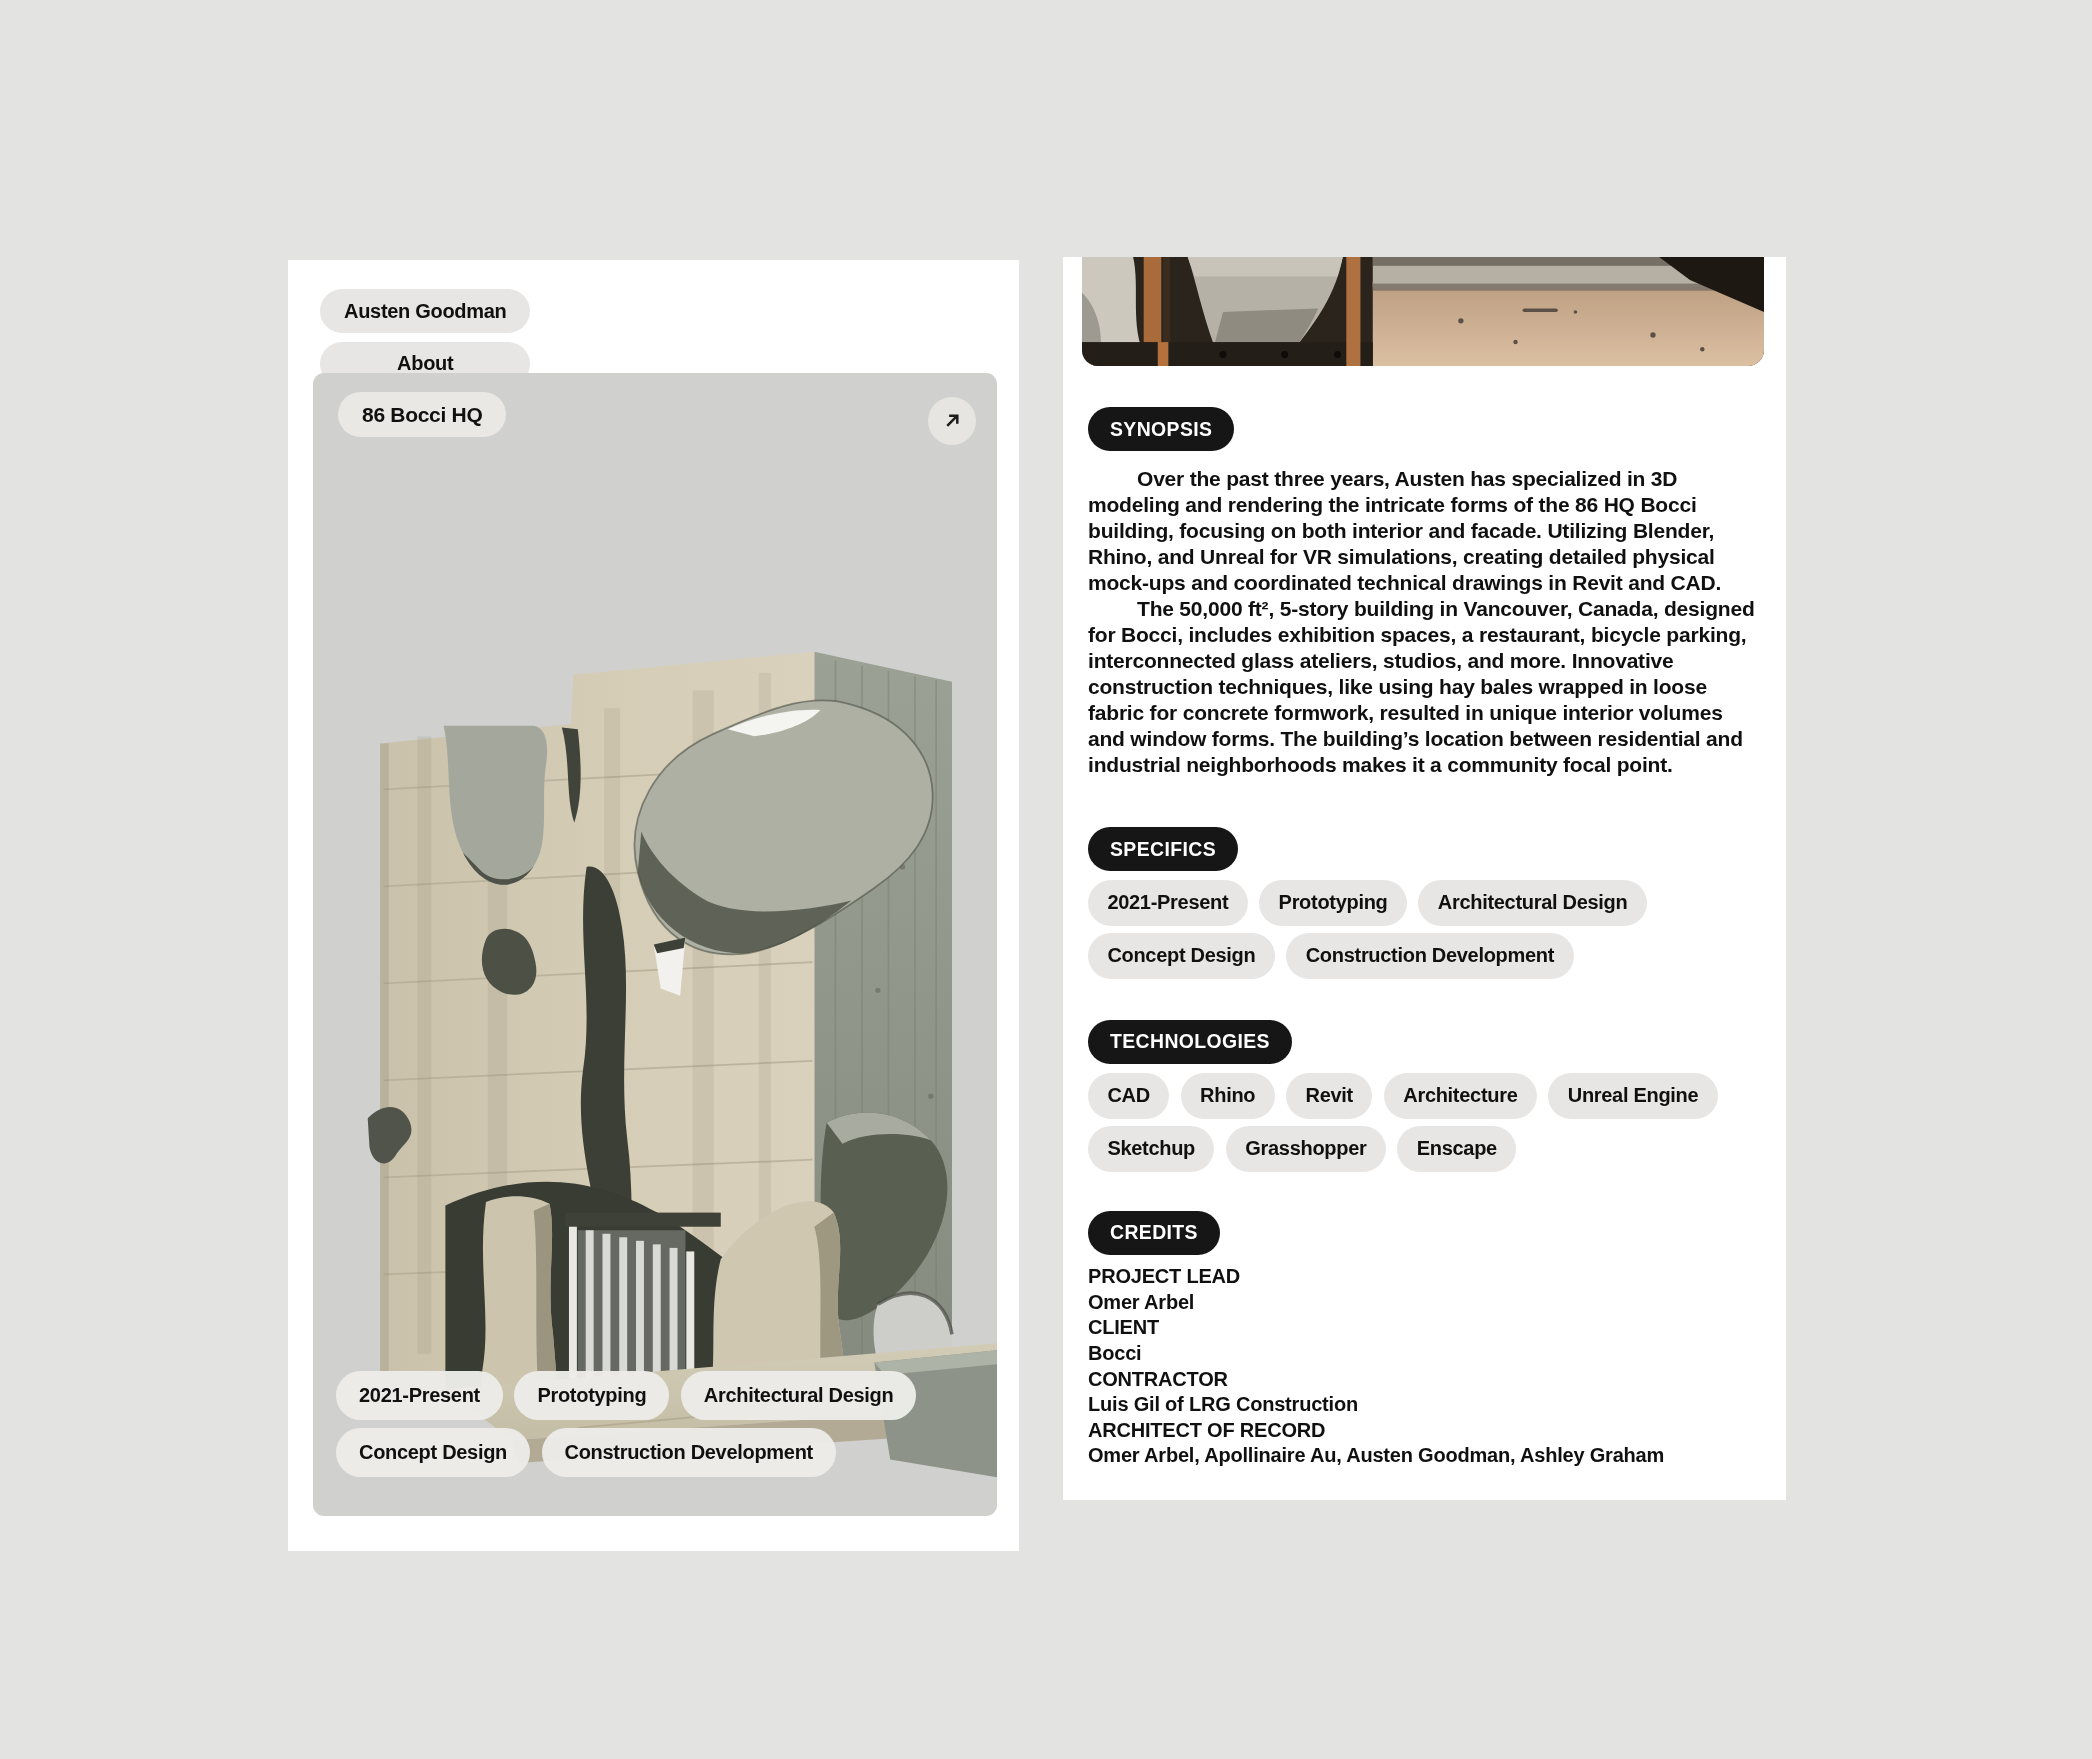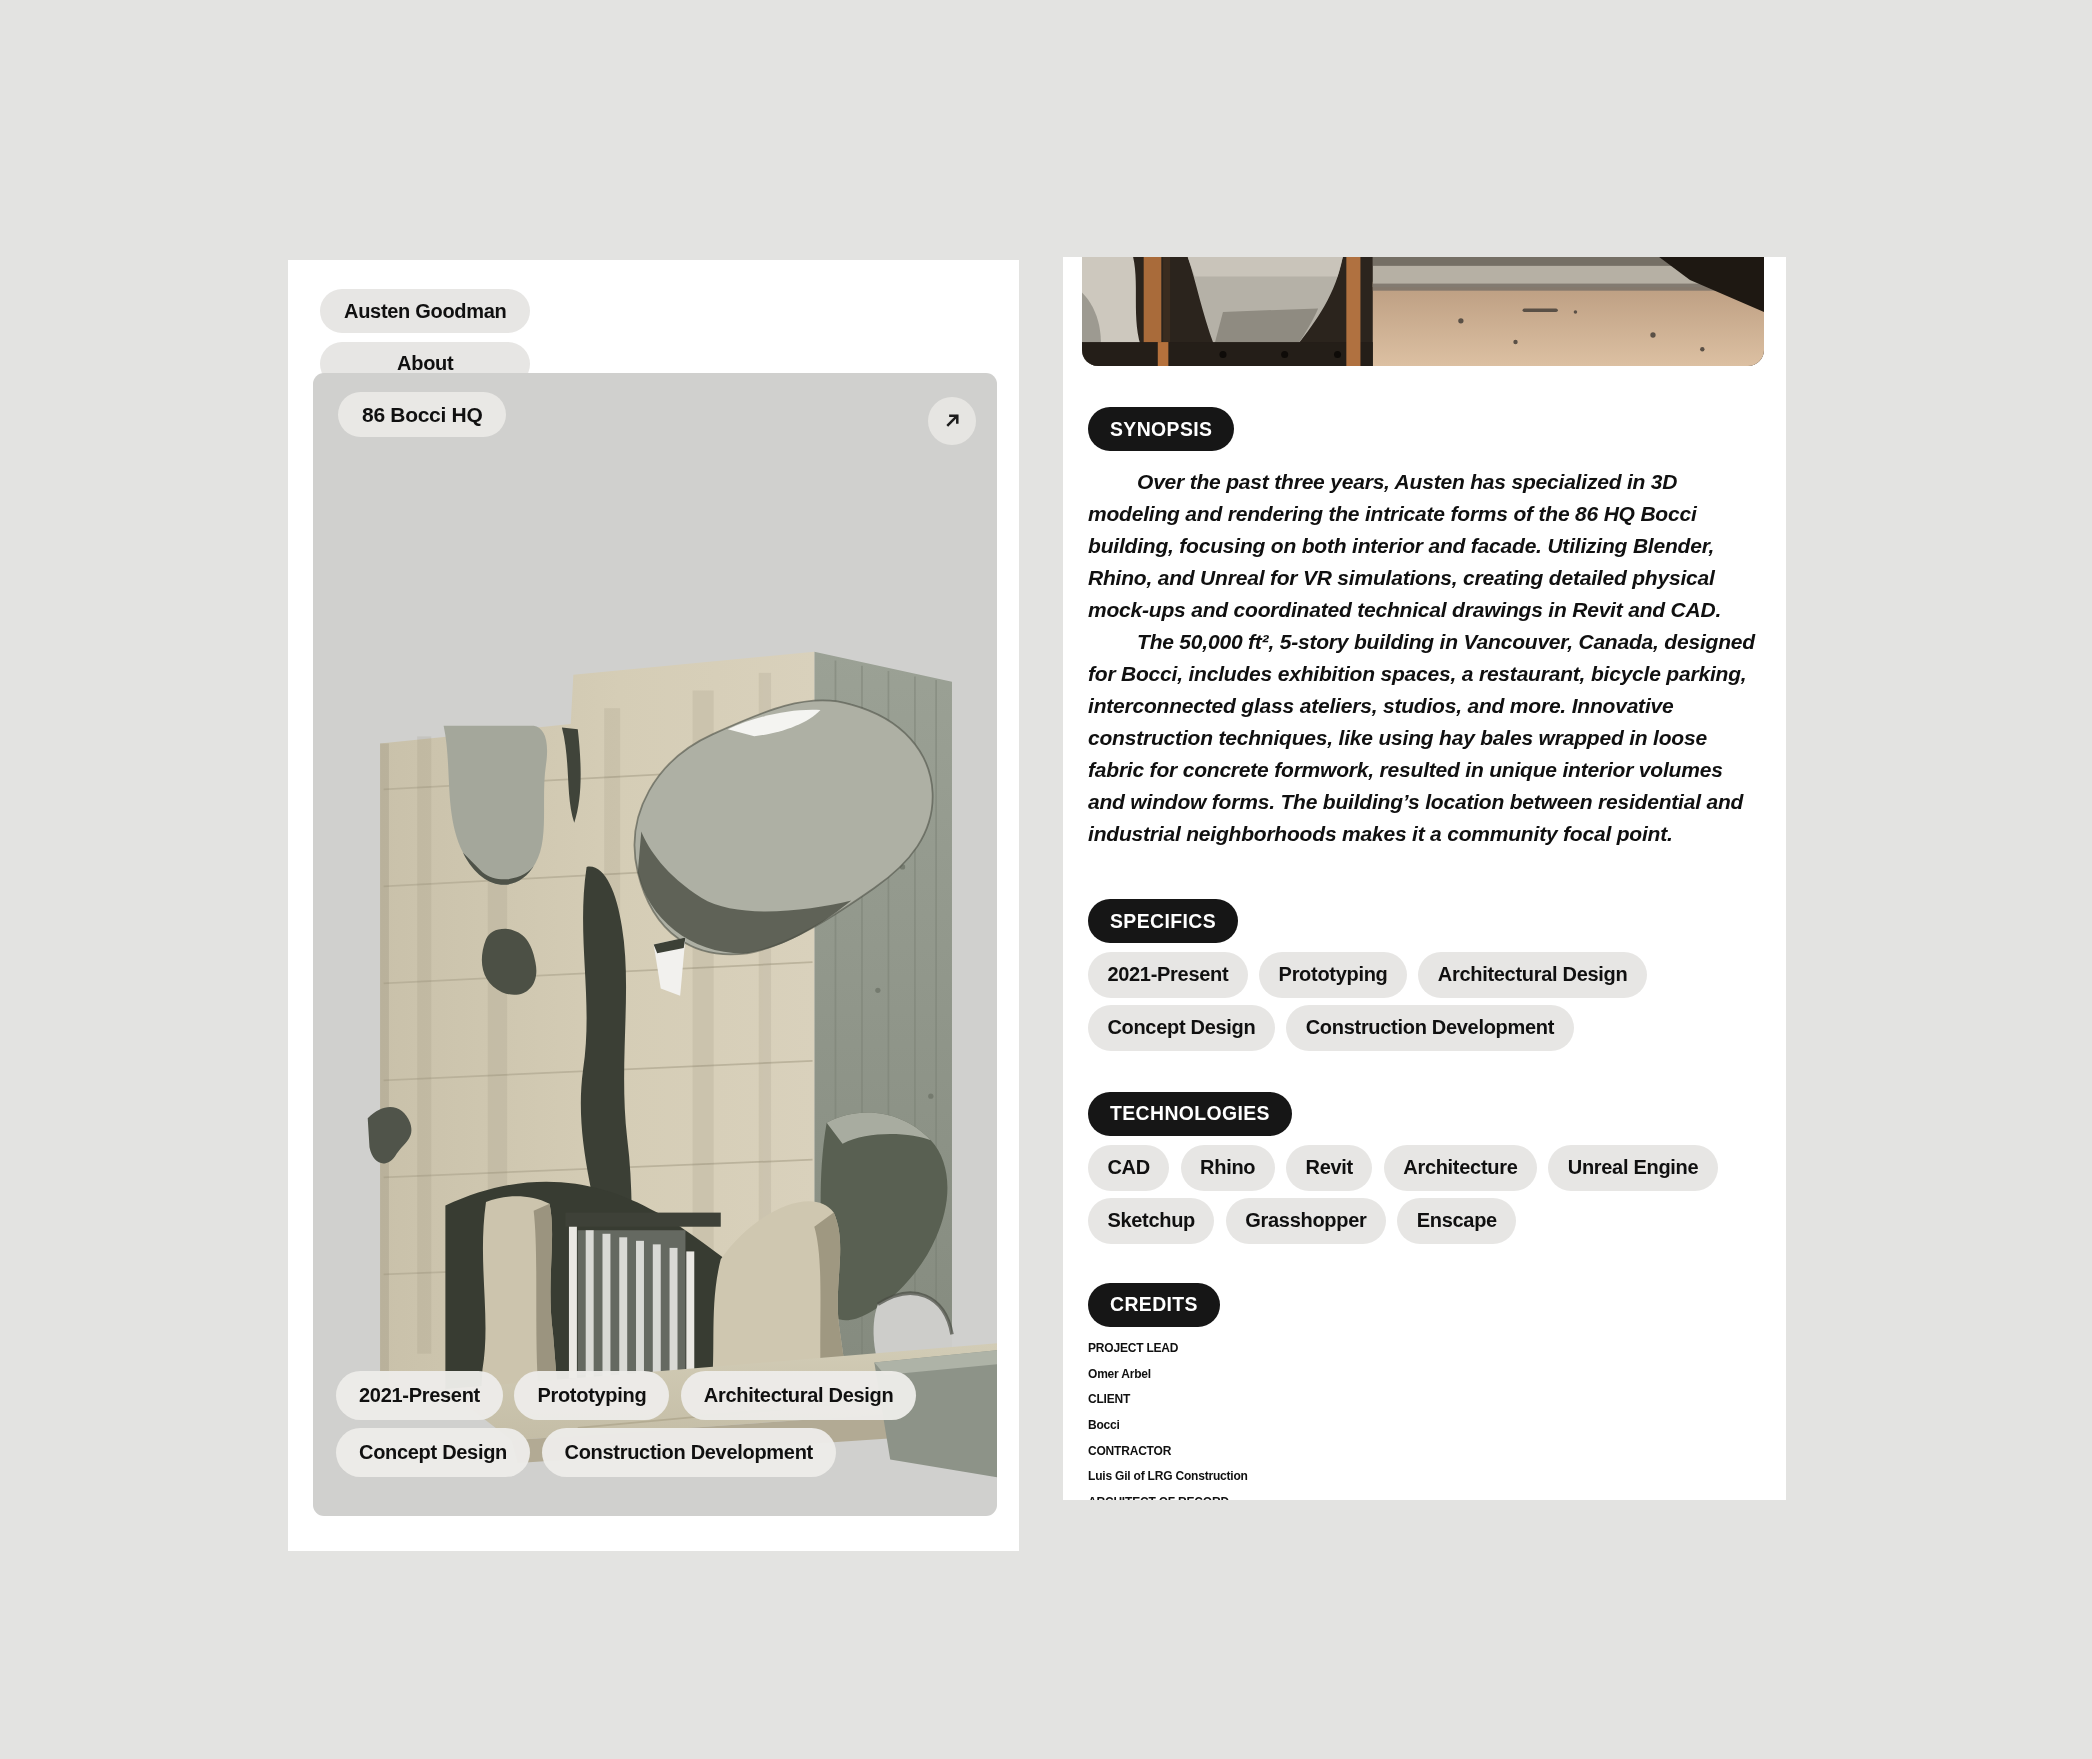--- a/index.html
+++ b/index.html
@@ -38,27 +38,27 @@
          overflow:hidden;}
   .photo svg{width:100%; height:100%; display:block;}
   .content{padding:0 25px;}
   .section-pill{display:flex; width:max-content; align-items:center; height:44px; padding:0 22px;
                 border-radius:22px; background:var(--black-pill); color:var(--white);
                 font-size:19.4px; font-weight:700; letter-spacing:0.4px;}
   .section-synopsis{margin-top:41px;}
   .section-specifics{margin-top:49px;}
   .section-technologies{margin-top:41px;}
   .section-credits{margin-top:39px;}
-  .body-text{font-size:21px; line-height:32px; font-weight:700; letter-spacing:-0.2px;
-             text-indent:49px; color:var(--text);font-style:italic;}
+  .body-text{font-size:21px; line-height:26px; font-weight:700; letter-spacing:-0.2px;
+             text-indent:49px; color:var(--text);}
   .body-text.first{margin-top:15px;}
   .chips{display:flex; flex-wrap:wrap; gap:7px 11.5px; margin-top:8.8px;}
   .chip{height:46px; padding:0 19.4px; font-size:20px; border-radius:23px; background:var(--chip);
         display:inline-flex; align-items:center; font-weight:700; letter-spacing:-0.3px; white-space:nowrap;}
-  .credits{margin-top:9.7px; font-size:12px; font-weight:700; line-height:25.6px; letter-spacing:-0.2px;}
+  .credits{margin-top:9.7px; font-size:20px; font-weight:700; line-height:25.6px; letter-spacing:-0.2px;}
 </style>
 </head>
 <body>
 
 <div class="page">
 
   <section class="card left-card">
     <nav class="nav">
       <a class="pill">Austen Goodman</a>
       <a class="pill">About</a>

